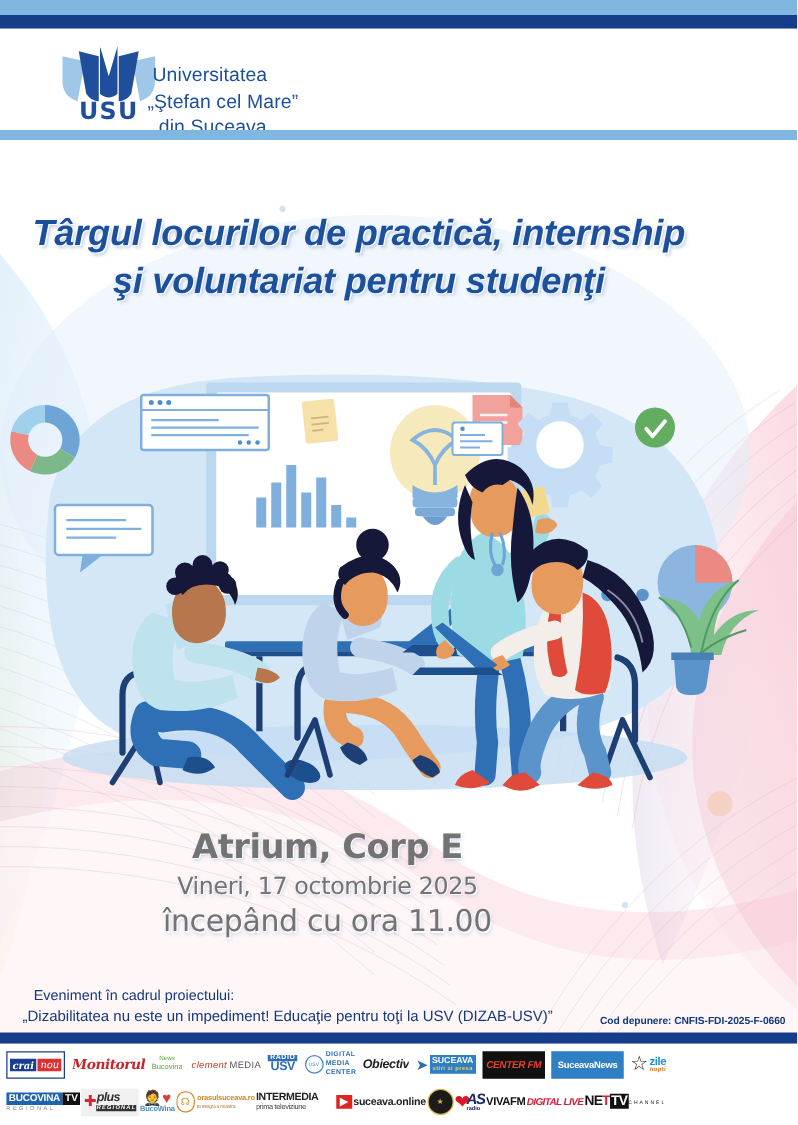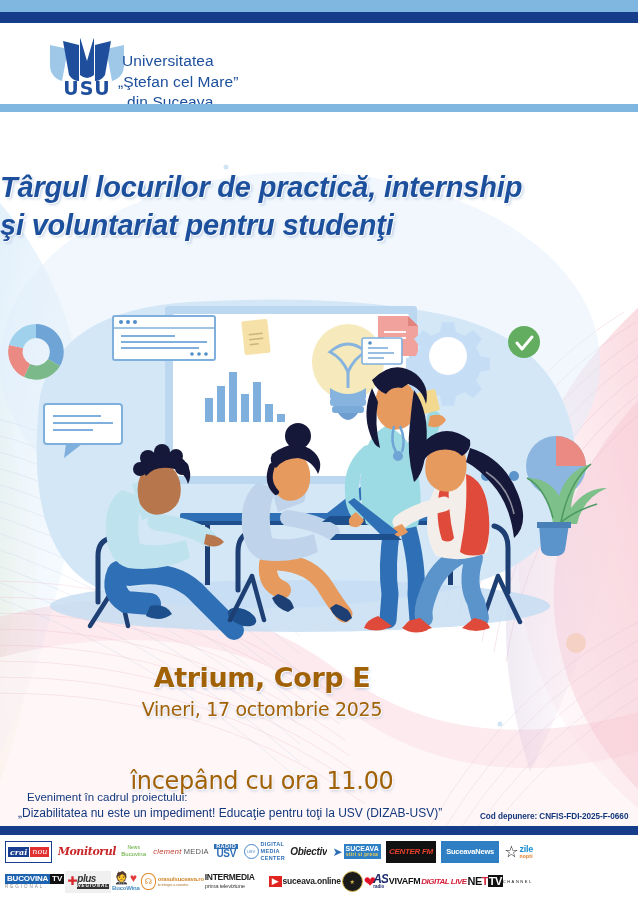--- a/index.html
+++ b/index.html
@@ -28,48 +28,47 @@
   .uni-name div{display:block;}
   .uni-name .l2{margin-left:-4px;}
   .uni-name .l3{margin-left:5px;}
 
   
   .bg-art{position:absolute;top:112px;left:0;width:638px;height:714px;overflow:hidden;background:#fff;}
   .bg-art svg{position:absolute;top:0;left:0;}
 
   
   .title{
-    position:absolute;top:168px;left:0;width:574px;
+    position:absolute;top:168px;left:0;width:574px;text-align:center;
     font-size:29px;line-height:1.32;font-weight:bold;font-style:italic;
     color:#1c4f9c;letter-spacing:-.2px;
     text-shadow:1px 1px 0 rgba(255,255,255,.95), 2px 2px 3px rgba(120,150,200,.45);
   }
   .title .t-line{display:block;}
 
   
   .illus{position:absolute;top:276px;left:0;width:638px;height:375px;}
   .illus svg{display:block;}
 
   
   .event-info{
-    position:absolute;top:662px;left:0;width:524px;text-align:center;color:#a16207;
+    position:absolute;top:662px;left:0;width:524px;text-align:center;color:#737373;
     text-shadow:1px 1px 0 rgba(255,255,255,.9), 1px 2px 3px rgba(140,165,210,.5);
   }
   .ev-place{
     font-size:27px;font-weight:bold;letter-spacing:-.4px;line-height:1.15;
     font-family:"DejaVu Sans","Liberation Sans",sans-serif;
   }
   .ev-date{
     font-size:19px;font-weight:400;letter-spacing:-.3px;line-height:1.3;margin-top:4px;
     font-family:"DejaVu Sans","Liberation Sans",sans-serif;
   }
   .ev-time{
     font-size:24px;font-weight:400;letter-spacing:-.3px;line-height:1.3;
     font-family:"DejaVu Sans","Liberation Sans",sans-serif;
-    margin-top:44px;
   }
 
   
   .proj-note{position:absolute;top:789px;left:18px;width:470px;color:#13387d;}
   .proj-l1{font-size:11.5px;line-height:1.42;margin-left:9px;}
   .proj-l2{font-size:12px;line-height:1.42;}
   .cod-dep{
     position:absolute;top:812px;left:480px;width:155px;text-align:left;
     font-size:8.2px;font-weight:bold;color:#13387d;letter-spacing:-.05px;
   }

